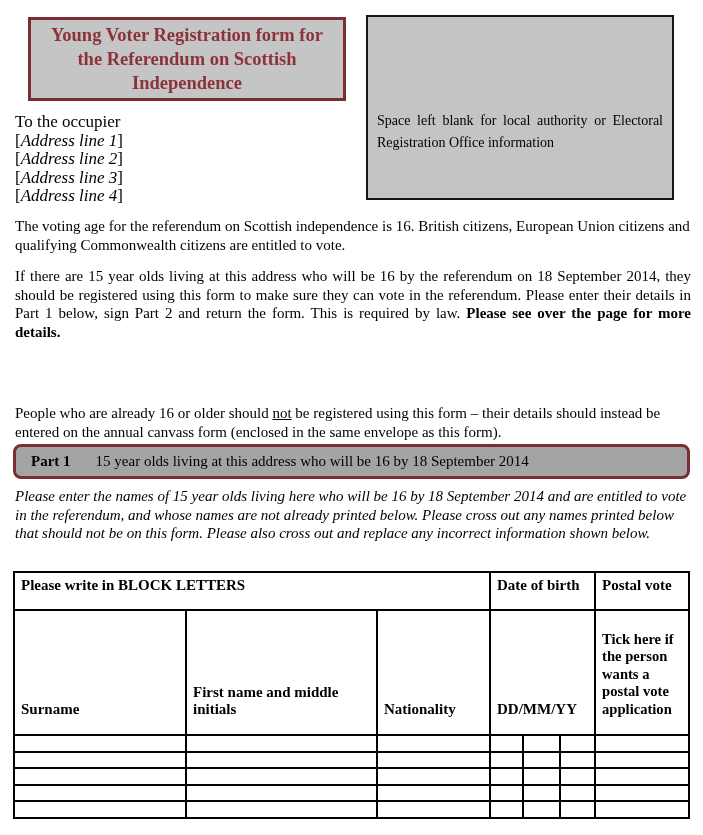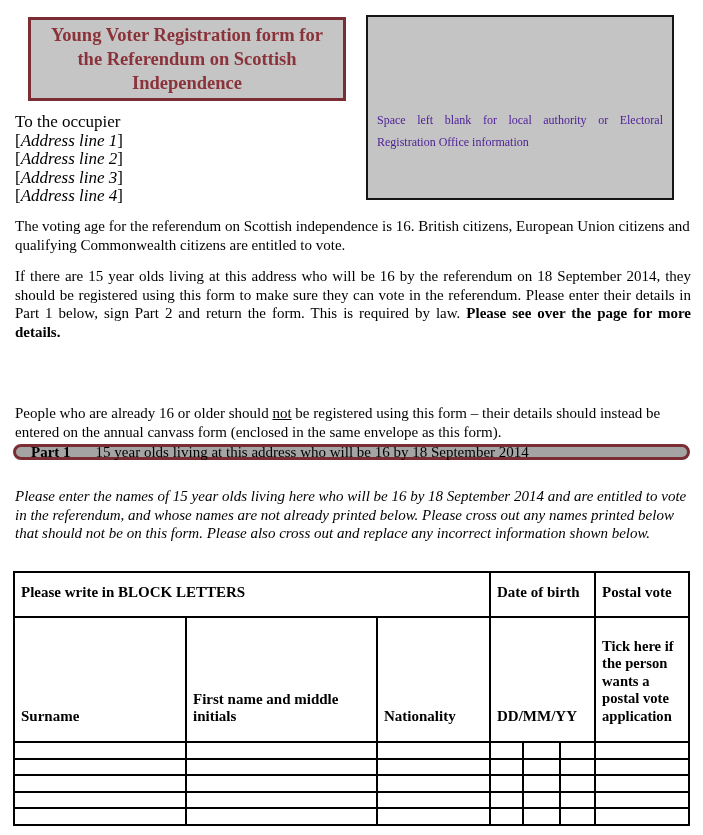--- a/index.html
+++ b/index.html
@@ -17,56 +17,56 @@
     color:#8b333a; font-weight:bold; font-size:18.5px; line-height:24px;
     text-align:center;
   }
 
   
   .blank-box {
     position:absolute; left:366px; top:15px; width:308px; height:185px;
     box-sizing:border-box; background:#c4c4c4; border:2px solid #151515;
   }
   .blank-box-text {
-    margin:93px 9px 0 9px; font-size:12px; line-height:21.5px;
-    text-align:justify; color:#4c1d95;
+    margin:93px 9px 0 9px; font-size:14px; line-height:21.5px;
+    text-align:justify; color:#000000;
   }
 
   
   .address { position:absolute; left:15px; top:113px; font-size:17px; line-height:18.6px; }
   .ital { font-style:italic; }
 
   
   .para { position:absolute; left:15px; width:676px; margin:0; font-size:15px; line-height:18.6px; }
   #p1 { top:217px; }
   #p2 { top:267px; text-align:justify; }
   #p3 { top:355px; }
   #p4 { top:404px; }
   #p5 { top:487px;font-style:italic; }
   .b { font-weight:bold; }
   .u { text-decoration:underline; }
 
   
   .part1 {
-    position:absolute; left:13px; top:444px; width:677px; height:16px;
+    position:absolute; left:13px; top:444px; width:677px; height:35px;
     box-sizing:border-box; background:#a4a4a4;
     border:3px solid #7a2e33; border-radius:8px;
     display:flex; align-items:center; font-size:15px;
   }
   .part1 .label { font-weight:bold; margin-left:15px; white-space:nowrap; }
   .part1 .desc  { margin-left:25px; white-space:nowrap; }
 
   
   .reg-table {
     position:absolute; left:13px; top:571px; width:675px;
     border-collapse:collapse; table-layout:fixed; font-size:15px;
   }
   .reg-table th, .reg-table td { border:2px solid #000; padding:2px 6px; }
   .reg-table th { text-align:left; font-weight:bold; }
-  .hrow1 th { vertical-align:top; height:30px; padding-top:11px; }
+  .hrow1 th { vertical-align:top; height:30px; padding-top:4px; }
   .hrow2 th { vertical-align:bottom; height:105px; padding-bottom:16px; }
   .justify-cell { text-align:justify; }
   .postal-hint {
     font-weight:normal; text-align:justify;
     font-size:14.6px; line-height:17.5px; padding-bottom:5px;
   }
   .entry-row td { height:14.5px; padding:0 4px; }
 </style>
 </head>
 <body>

